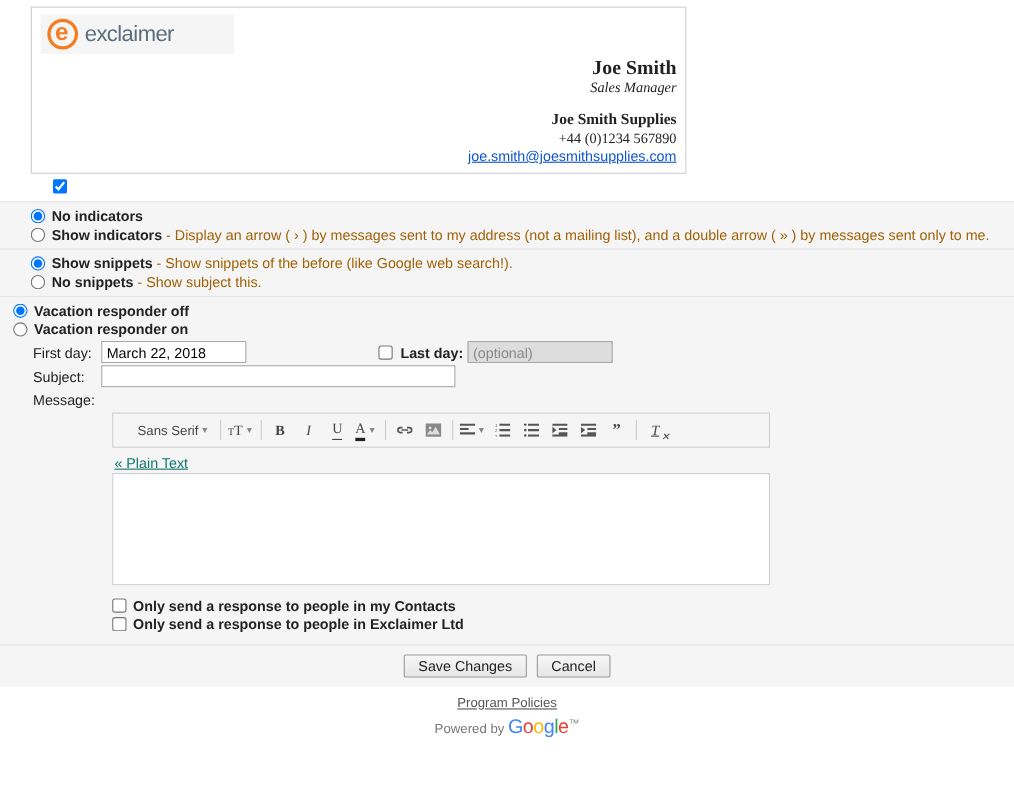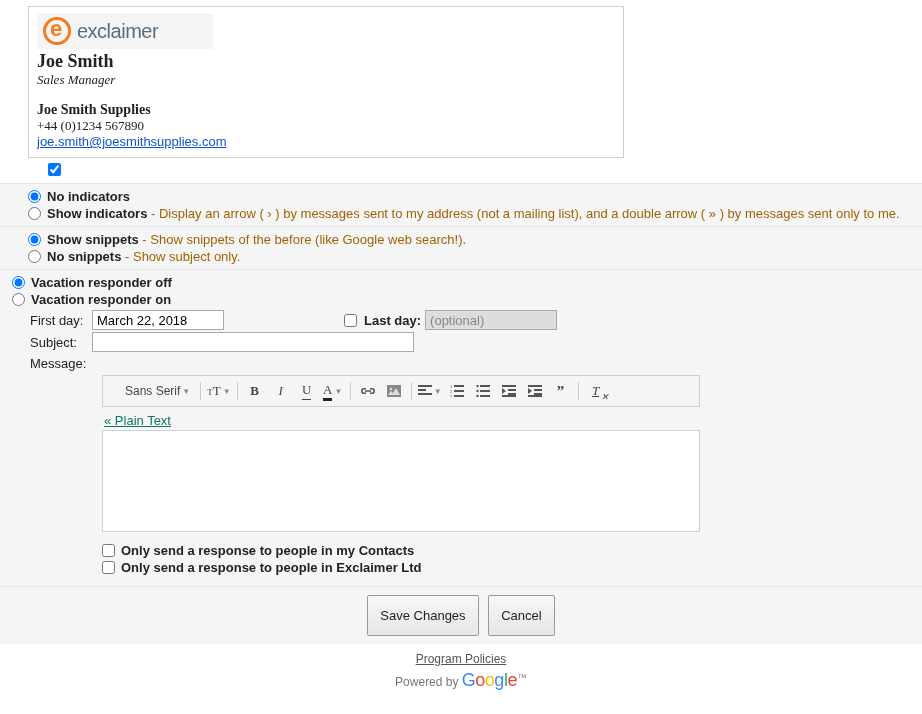--- a/index.html
+++ b/index.html
@@ -19,20 +19,21 @@
   background: #f5f5f5;
   margin-bottom: -1px;
 }
 .sig-box {
   margin-left: 28px;
   margin-top: 6px;
   width: 596px;
   background: #fff;
   border: 1px solid #cfcfcf;
   padding: 6px 8px 8px;
+  text-align: right;
 }
 .logo-wrap {
   display: flex;
   align-items: center;
   gap: 6px;
   background: #f5f5f5;
   width: 176px;
   padding: 4px 6px;
 }
 .logo-e {
@@ -119,21 +120,21 @@
 .btn-row {
   text-align: center;
   padding: 8px 0;
   border-top: 1px solid #e5e5e5;
   background: #f5f5f5;
 }
 .btn {
   display: inline-block;
   border: 1px solid #999;
   background: linear-gradient(#f7f7f7, #e6e6e6);
-  padding: 12px 12px;
+  padding: 2px 12px;
   font-size: 13px;
   margin: 0 3px;
   cursor: pointer;
   border-radius: 2px;
 }
 .footer { text-align: center; padding: 8px 0; font-size: 12px; }
 .footer a { color: #555; text-decoration: underline; }
 .pow { color: #777; font-size: 12px; margin-top: 4px; }
 .g-logo { font-size: 18px; font-weight: 500; letter-spacing: -0.5px; }
 .g1{color:#4285f4}.g2{color:#ea4335}.g3{color:#fbbc05}.g4{color:#4285f4}.g5{color:#34a853}.g6{color:#ea4335}
@@ -178,21 +179,21 @@
 <div class="section">
   <div class="radio-row">
     <input type="radio" name="snip" checked="" style="">
     <span>
       <span class="bold">Show snippets</span><span class="light"> - Show snippets of the before (like Google web search!).</span>
     </span>
   </div>
   <div class="radio-row">
     <input type="radio" name="snip" style="">
     <span>
-      <span class="bold">No snippets</span><span class="light"> - Show subject only.</span>
+      <span class="bold">No snippets</span><span class="light"> - Show subject this.</span>
     </span>
   </div>
 </div>
 
 <div class="section" style="padding-bottom:10px;padding-left:12px;">
   <div class="radio-row">
     <input type="radio" name="vac" checked="" style="">
     <span class="bold">Vacation responder off</span>
   </div>
   <div class="radio-row">

